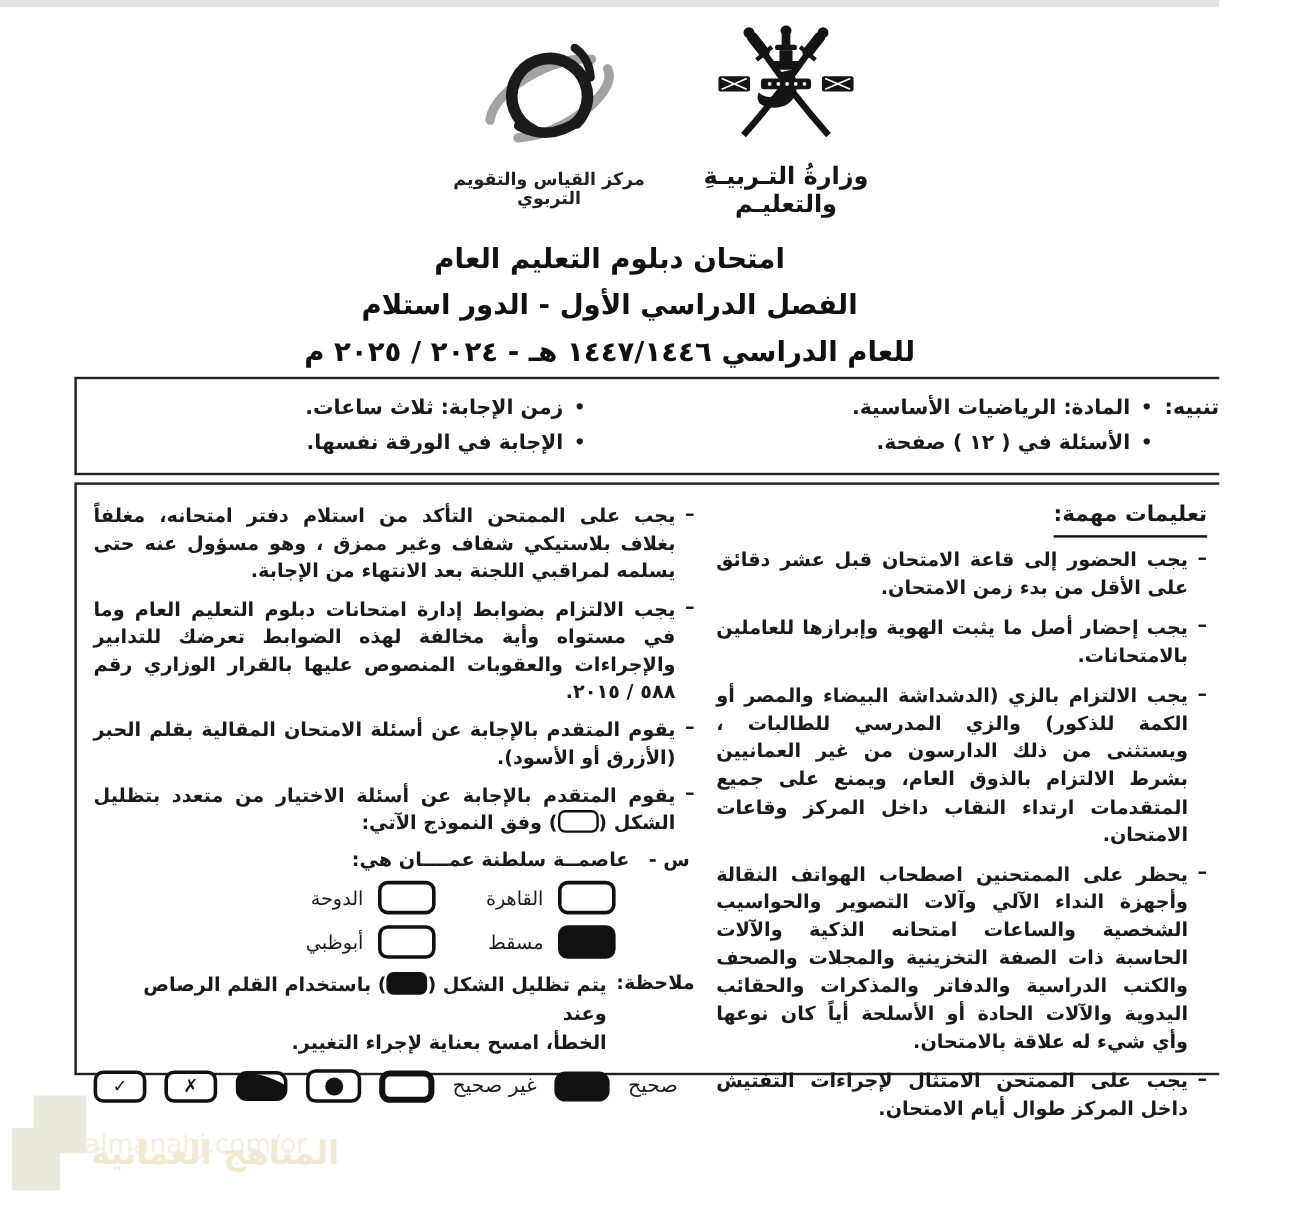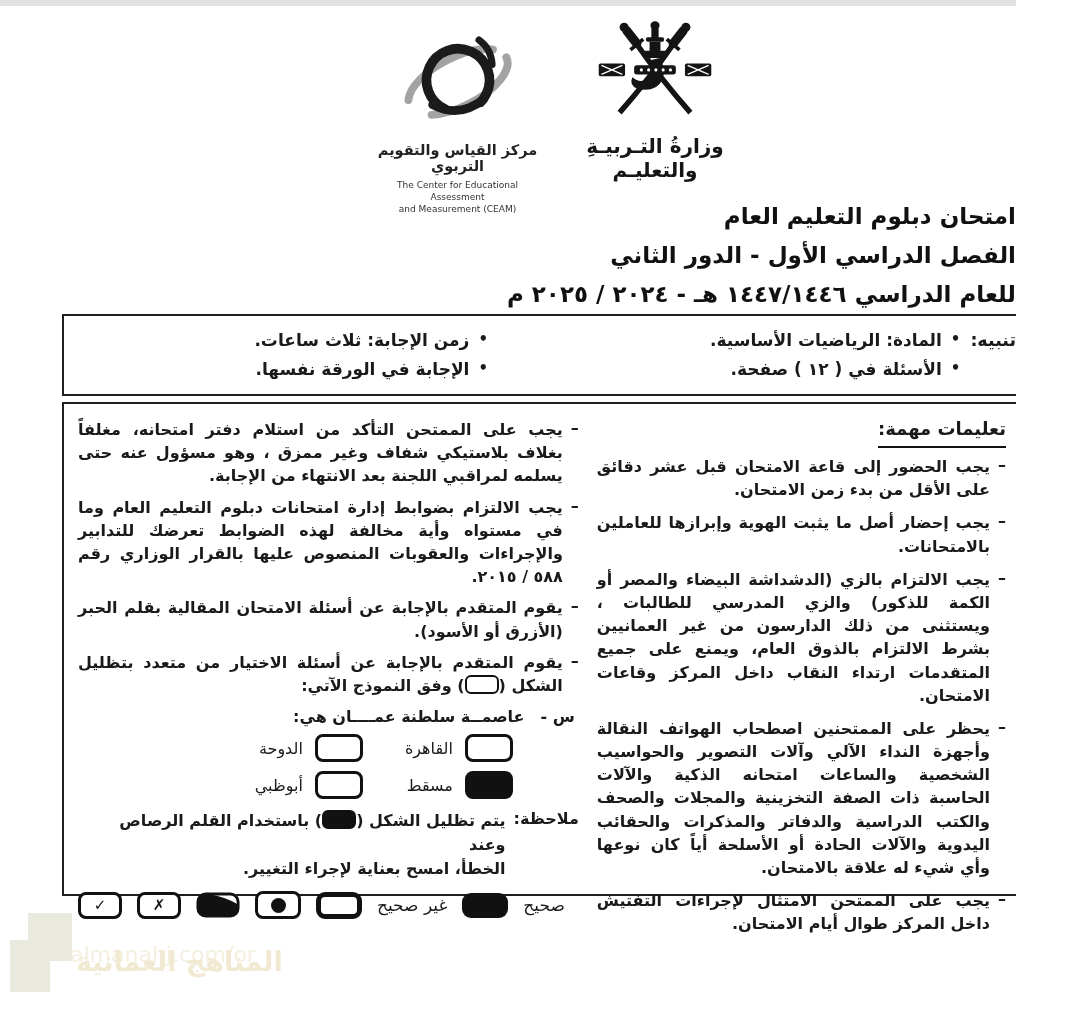--- a/index.html
+++ b/index.html
@@ -12,21 +12,21 @@
   .ceam-block svg{display:block;margin:0 auto;}
   .ceam-ar{font-size:14.5px;font-weight:bold;direction:rtl;margin-top:4px;color:#222;}
   .ceam-en{font-size:9px;line-height:1.35;color:#333;margin-top:5px;direction:ltr;}
 
   .emblem-block{position:absolute;left:560px;top:18px;width:190px;text-align:center;}
   .emblem-block svg{display:block;margin:0 auto;}
   .sultanate{font-size:21px;font-weight:bold;direction:rtl;margin-top:2px;color:#151515;}
   .ministry{font-size:20px;font-weight:bold;direction:rtl;margin-top:14px;color:#151515;}
 
   
-  .titles{position:absolute;top:197px;left:0;right:0;text-align:right;direction:rtl;}
+  .titles{position:absolute;top:197px;left:0;right:0;text-align:center;direction:rtl;}
   .titles .t{font-size:23px;font-weight:bold;line-height:39px;color:#111;}
 
   
   .notice{position:absolute;left:62px;top:314px;width:928px;height:56px;border:2px solid #1f1f1f;
           padding:11px 24px;direction:rtl;display:flex;align-items:center;}
   .n-group{display:flex;gap:10px;align-items:flex-start;}
   .n-label{font-size:17.5px;font-weight:bold;text-decoration-thickness:2.5px;
            text-underline-offset:9px;white-space:nowrap;}
   .n-items{display:flex;flex-direction:column;gap:7px;}
   .n-row{display:flex;gap:9px;font-size:17px;font-weight:bold;line-height:1.25;}
@@ -89,24 +89,20 @@
   <div class="ceam-block">
     <span>
       <svg width="132" height="112" viewBox="0 0 150 128" fill="none">
         <ellipse cx="75" cy="64" rx="62" ry="28" transform="rotate(-27 75 64)" stroke="#a3a3a3" stroke-width="9" stroke-linecap="round" stroke-dasharray="118 36 120 60"></ellipse>
         <circle cx="75" cy="62" r="36" stroke="#1b1b1b" stroke-width="11" stroke-linecap="round" stroke-dasharray="182 45" transform="rotate(115 75 62)"></circle>
         <path d="M46,90 Q76,106 104,84" stroke="#1b1b1b" stroke-width="10" stroke-linecap="round"></path>
         <path d="M99,16 Q113,26 114,44" stroke="#1b1b1b" stroke-width="8" stroke-linecap="round"></path>
       </svg>
     </span>
     <div class="ceam-ar">مركز القياس والتقويم التربوي</div>
-    <div class="ceam-en">
-      <div>The Center for Educational Assessment</div>
-      <div>and Measurement (CEAM)</div>
-    </div>
   </div>
 
   <div class="emblem-block">
     <span>
       <svg width="118" height="102" viewBox="0 0 130 112" fill="#141414">
 
         <path d="M26,104 Q58,68 87,26" stroke="#141414" stroke-width="6" fill="none"></path>
         <path d="M104,104 Q72,68 43,26" stroke="#141414" stroke-width="6" fill="none"></path>
         <path d="M85,28 L96,14" stroke="#141414" stroke-width="10" stroke-linecap="round" fill="none"></path>
         <path d="M45,28 L34,14" stroke="#141414" stroke-width="10" stroke-linecap="round" fill="none"></path>
@@ -131,21 +127,21 @@
         <circle cx="66" cy="57" r="1.7" fill="#fff"></circle>
           <circle cx="74" cy="57" r="1.7" fill="#fff"></circle>
         <circle cx="82" cy="57" r="1.7" fill="#fff"></circle>
       </svg>
     </span>
     <div class="ministry">وزارةُ التـربيـةِ والتعليـم</div>
   </div>
 
   <div class="titles">
     <div class="t">امتحان دبلوم التعليم العام</div>
-    <div class="t">الفصل الدراسي الأول - الدور الثاني</div>
+    <div class="t">الفصل الدراسي الأول - الدور استلام</div>
     <div class="t">للعام الدراسي ١٤٤٧/١٤٤٦ هـ - ٢٠٢٤ / ٢٠٢٥ م</div>
   </div>
 
   <div class="notice">
     <div class="n-group n-right">
       <span class="n-label">تنبيه:</span>
       <div class="n-items">
         <div class="n-row">
           <span class="bullet">•</span>
           <span>المادة: الرياضيات الأساسية.</span>

